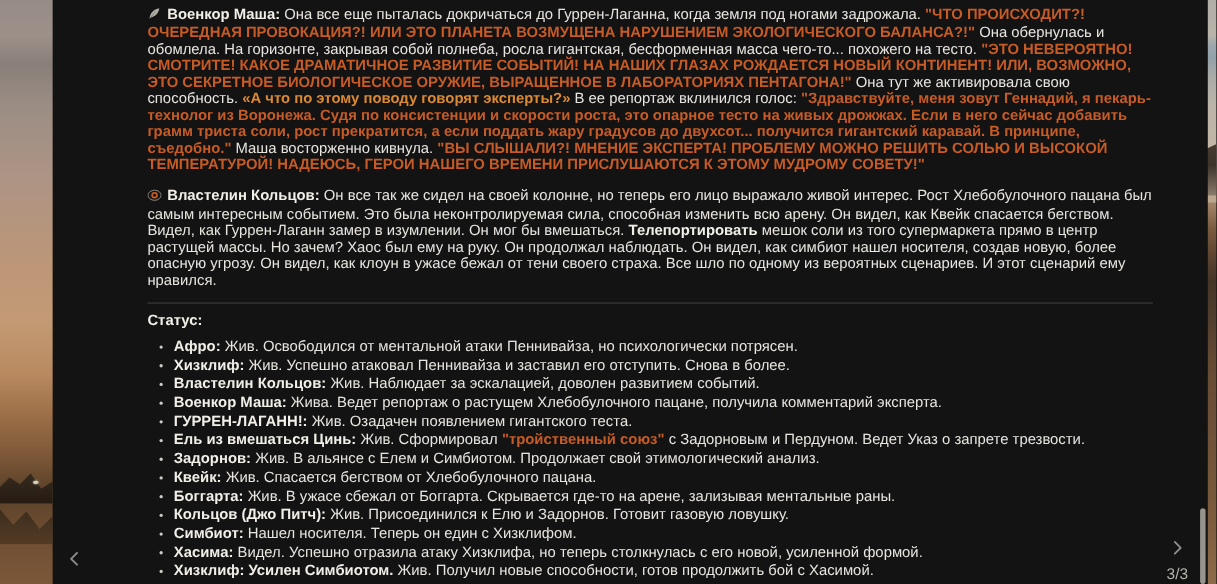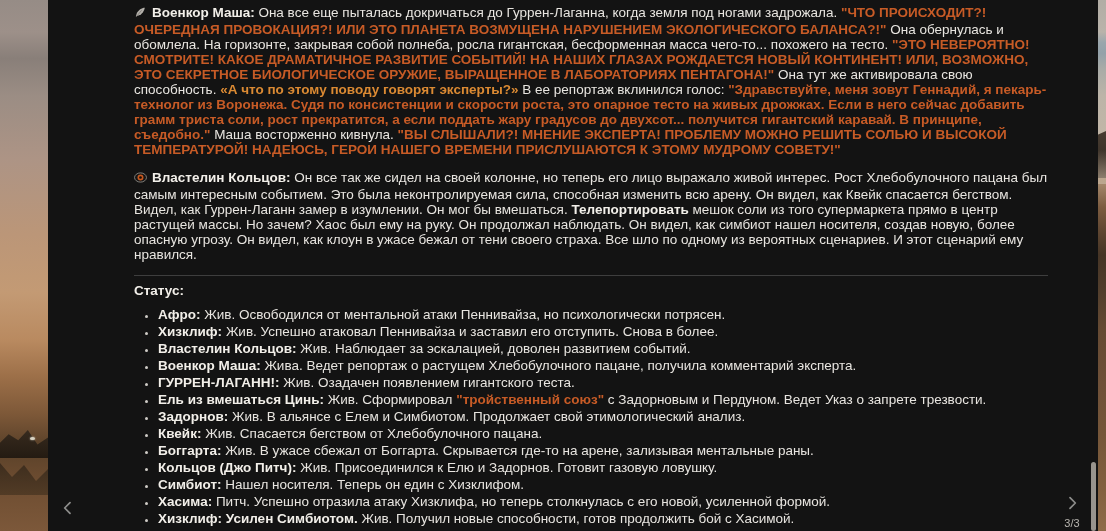--- a/index.html
+++ b/index.html
@@ -71,21 +71,21 @@
   .seg-a{color:var(--ask,#db8a33);font-weight:700;}
   hr.divider{border:0;border-top:1px solid #3e3e3e;margin:0 0 7px 0;}
   .status-head{font-weight:700;color:#f2efe9;margin:0;}
   ul.status-list{margin:9px 0 0 0;padding:0 0 0 24px;list-style:disc;}
   ul.status-list li{margin:0 0 2px 0;}
   ul.status-list li::marker{color:#cfccc6;font-size:.85em;}
   
   .nav-btn{background:transparent;border:0;padding:0;cursor:pointer;line-height:0;}
   .nav-prev{position:absolute;left:12px;bottom:12px;}
   .nav-next-wrap{position:absolute;right:18px;bottom:2px;text-align:center;}
-  .page-indicator{color:#b7b4ae;font-size:11px;margin-top:-1px;}
+  .page-indicator{color:#b7b4ae;font-size:14px;margin-top:-1px;}
   
   .scrollbar{position:absolute;right:2px;top:0;width:5px;height:531px;}
   .scrollbar .thumb{
     position:absolute;left:0;bottom:0;width:5px;height:69px;
     background:#98948d;border-radius:3px;
   }
 </style>
 </head>
 <body>
 
@@ -131,21 +131,21 @@
         <li><span class="seg-b">Хизклиф:</span><span class="seg-n"> Жив. Успешно атаковал Пеннивайза и заставил его отступить. Снова в более.</span></li>
         <li><span class="seg-b">Властелин Кольцов:</span><span class="seg-n"> Жив. Наблюдает за эскалацией, доволен развитием событий.</span></li>
         <li><span class="seg-b">Военкор Маша:</span><span class="seg-n"> Жива. Ведет репортаж о растущем Хлебобулочного пацане, получила комментарий эксперта.</span></li>
         <li><span class="seg-b">ГУРРЕН-ЛАГАНН!:</span><span class="seg-n"> Жив. Озадачен появлением гигантского теста.</span></li>
         <li><span class="seg-b">Ель из вмешаться Цинь:</span><span class="seg-n"> Жив. Сформировал </span><span class="seg-q">"тройственный союз"</span><span class="seg-n"> с Задорновым и Пердуном. Ведет Указ о запрете трезвости.</span></li>
         <li><span class="seg-b">Задорнов:</span><span class="seg-n"> Жив. В альянсе с Елем и Симбиотом. Продолжает свой этимологический анализ.</span></li>
         <li><span class="seg-b">Квейк:</span><span class="seg-n"> Жив. Спасается бегством от Хлебобулочного пацана.</span></li>
         <li><span class="seg-b">Боггарта:</span><span class="seg-n"> Жив. В ужасе сбежал от Боггарта. Скрывается где-то на арене, зализывая ментальные раны.</span></li>
         <li><span class="seg-b">Кольцов (Джо Питч):</span><span class="seg-n"> Жив. Присоединился к Елю и Задорнов. Готовит газовую ловушку.</span></li>
         <li><span class="seg-b">Симбиот:</span><span class="seg-n"> Нашел носителя. Теперь он един с Хизклифом.</span></li>
-        <li><span class="seg-b">Хасима:</span><span class="seg-n"> Питч. Успешно отразила атаку Хизклифа, но теперь столкнулась с его новой, усиленной формой.</span></li>
+        <li><span class="seg-b">Хасима:</span><span class="seg-n"> Видел. Успешно отразила атаку Хизклифа, но теперь столкнулась с его новой, усиленной формой.</span></li>
         <li><span class="seg-b">Хизклиф: Усилен Симбиотом.</span><span class="seg-n"> Жив. Получил новые способности, готов продолжить бой с Хасимой.</span></li>
       </ul>
   </div>
 
   <button class="nav-btn nav-prev">
     <svg width="16" height="22" viewBox="0 0 24 24">
       <path d="M15 4 7 12l8 8" fill="none" stroke="#8d8d8b" stroke-width="2.6" stroke-linecap="round" stroke-linejoin="round"></path>
     </svg>
   </button>
 

